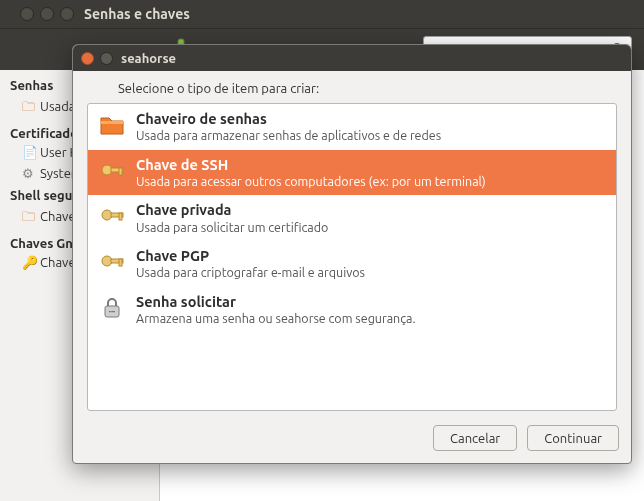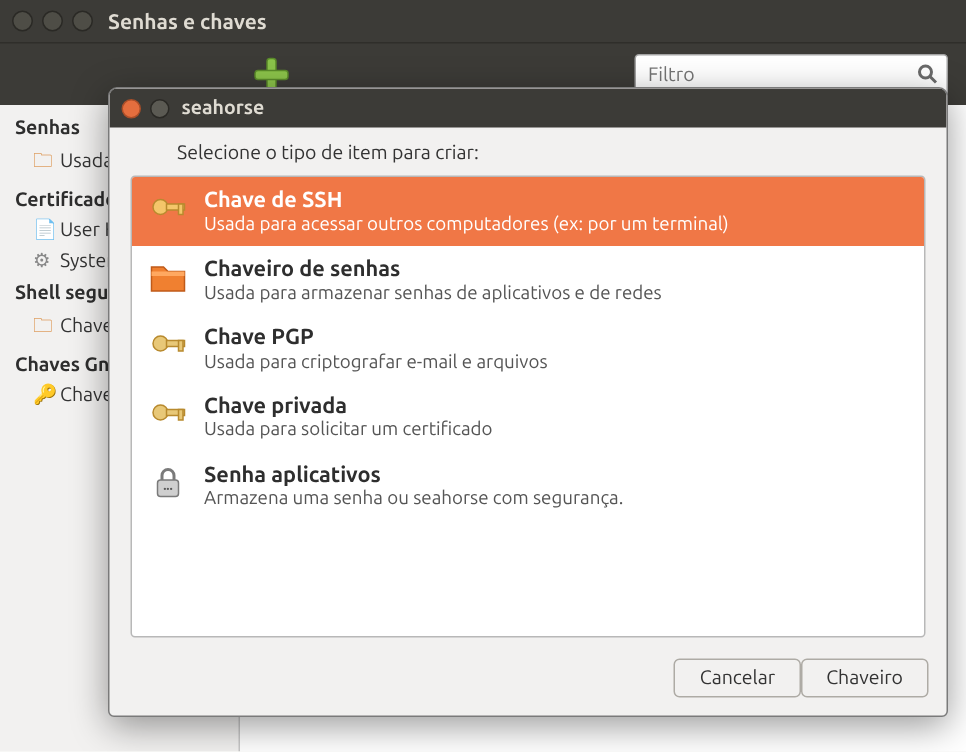--- a/index.html
+++ b/index.html
@@ -1,19 +1,19 @@
 <!DOCTYPE html>
 <html><head>
 <meta charset="utf-8">
 <style>
   * { box-sizing: border-box; margin: 0; padding: 0; font-family: "Ubuntu", "Segoe UI", sans-serif; }
   body { width: 644px; height: 501px; background: #f2f1f0; overflow: hidden; position: relative; }
 
   
-  .main-titlebar { background: #3c3b37; color: #dfdbd2; height: 28px; display: flex; align-items: center; padding: 0 8px; font-size: 14px; font-weight: 600; }
+  .main-titlebar { background: #3c3b37; color: #dfdbd2; height: 28px; display: flex; align-items: center; padding: 0 20px; font-size: 14px; font-weight: 600; }
   .wc-group { display: flex; gap: 6px; margin-right: 10px; }
   .wc { width: 14px; height: 14px; border-radius: 50%; background: #4e4d46; border: 1px solid #2a2925; display:inline-block; }
 
   
   .toolbar { background: #3c3b37; height: 42px; display:flex; align-items:center; padding: 0 8px; border-top:1px solid #2f2e2a; }
   .toolbar-left { width: 152px; }
   .add-btn { margin-left: 8px; font-size: 30px; color:#7bb441; font-weight:bold; line-height:1; cursor:pointer; }
   .filter-input { flex: 0 0 240px; margin-left:auto; height:28px; background:#fff; border:1px solid #a3a3a3; border-radius:3px; padding:0 28px 0 8px; font-size:13px; color:#888; position:relative; }
   .filter-wrap { position: relative; margin-left:auto; margin-right:4px; }
   .filter-wrap .search-ico { position:absolute; right:7px; top:6px; color:#6a6a6a; font-size:14px; pointer-events:none; }
@@ -24,39 +24,39 @@
   .side-head { font-weight:bold; padding:4px 10px 2px 10px; color:#2e2e2e; font-size:13px; }
   .side-item { padding:3px 10px 3px 22px; color:#333; white-space:nowrap; overflow:hidden; }
   .side-item .ico { display:inline-block; width:14px; margin-right:4px; }
   .ico-folder { color:#d57a1f; }
   .ico-cert  { color:#c37113; }
   .ico-gear  { color:#888; }
   .ico-key   { color:#3573b8; }
   .main-area { flex:1; background:#fff; }
 
   
-  .dialog { position:absolute; left:72px; top:58px; width:560px; background:#f2f1f0; border:1px solid #7a7a7a; border-radius:6px 6px 4px 4px; box-shadow:0 6px 24px rgba(0,0,0,0.4); overflow:hidden; }
+  .dialog { position:absolute; left:72px; top:44px; width:560px; background:#f2f1f0; border:1px solid #7a7a7a; border-radius:6px 6px 4px 4px; box-shadow:0 6px 24px rgba(0,0,0,0.4); overflow:hidden; }
   .dlg-title { background:#3c3b37; color:#dfdbd2; height:26px; display:flex; align-items:center; padding:0 8px; font-size:13px; font-weight:600; }
   .dlg-title .wc-close { width:13px; height:13px; border-radius:50%; background:#e46e3e; border:1px solid #aa4e28; margin-right:6px; }
   .dlg-title .wc-min { width:13px; height:13px; border-radius:50%; background:#5b5a53; border:1px solid #2a2925; margin-right:8px; }
   .dlg-body { padding:10px 14px 6px 14px; }
   .dlg-prompt { font-size:13px; color:#333; margin-bottom:8px;margin-left:31px; }
   .options { background:#fff; border:1px solid #b8b8b8; border-radius:3px; height:308px; overflow:hidden; }
   .opt { display:flex; align-items:flex-start; padding:6px 10px; gap:10px; }
   .opt.selected { background:#f07746; color:#fff; }
   .opt .icon { width:28px; height:28px; flex:0 0 28px; display:flex; align-items:center; justify-content:center; font-size:20px; }
   .opt .txt .t { font-weight:bold; font-size:14.5px; line-height:1.2; }
   .opt .txt .d { font-size:12.5px; line-height:1.3; }
   .opt:not(.selected) .txt .t { color:#2e2e2e; }
   .opt:not(.selected) .txt .d { color:#555; }
   .key-gold { color:#d3a84d; }
   .folder-orng{ color:#e36a26; }
   .lock-gray { color:#7a7a7a; }
 
-  .dlg-buttons { display:flex; justify-content:flex-end; gap:0; padding:8px 12px 12px 12px; }
+  .dlg-buttons { display:flex; justify-content:flex-end; gap:10px; padding:8px 12px 12px 12px; }
   .btn { background:#f2f1f0; border:1px solid #aeaba5; border-radius:4px; padding:5px 16px; font-size:13px; color:#333; cursor:pointer; }
 
   svg { display:block; }
 </style>
 </head>
 <body>
 
 <div class="main-titlebar">
   <div class="wc-group">
     <span class="wc"></span>
@@ -106,88 +106,88 @@
 <div class="dialog">
   <div class="dlg-title">
     <span class="wc-close"></span>
     <span class="wc-min"></span>
     <span>seahorse</span>
   </div>
   <div class="dlg-body">
     <div class="dlg-prompt">Selecione o tipo de item para criar:</div>
     <div class="options">
 
+      <div class="opt">
+        <div class="icon folder-orng">
+          <svg width="28" height="28" viewBox="0 0 28 28">
+              <path d="M3 8 h8 l3 3 h11 v13 h-22 z" fill="#f08030" stroke="#c05a18"></path>
+              <rect x="3" y="11" width="22" height="3" fill="#ffa860"></rect>
+            </svg>
+        </div>
+        <div class="txt">
+          <div class="t">Chaveiro de senhas</div>
+          <div class="d">Usada para armazenar senhas de aplicativos e de redes</div>
+        </div>
+      </div>
+
       <div class="opt selected">
         <div class="icon">
           <svg width="28" height="28" viewBox="0 0 28 28">
               <circle cx="9" cy="14" r="5" fill="#f4c66a" stroke="#b88a2e"></circle>
               <rect x="13" y="12" width="12" height="4" fill="#f4c66a" stroke="#b88a2e"></rect>
               <rect x="21" y="12" width="3" height="7" fill="#f4c66a" stroke="#b88a2e"></rect>
             </svg>
         </div>
         <div class="txt">
           <div class="t">Chave de SSH</div>
           <div class="d">Usada para acessar outros computadores (ex: por um terminal)</div>
         </div>
       </div>
 
       <div class="opt">
-        <div class="icon folder-orng">
+        <div class="icon key-gold">
           <svg width="28" height="28" viewBox="0 0 28 28">
-              <path d="M3 8 h8 l3 3 h11 v13 h-22 z" fill="#f08030" stroke="#c05a18"></path>
-              <rect x="3" y="11" width="22" height="3" fill="#ffa860"></rect>
+              <circle cx="9" cy="14" r="5" fill="#e8c878" stroke="#b88a2e"></circle>
+              <rect x="13" y="12" width="12" height="4" fill="#e8c878" stroke="#b88a2e"></rect>
+              <rect x="21" y="12" width="3" height="7" fill="#e8c878" stroke="#b88a2e"></rect>
             </svg>
         </div>
         <div class="txt">
-          <div class="t">Chaveiro de senhas</div>
-          <div class="d">Usada para armazenar senhas de aplicativos e de redes</div>
+          <div class="t">Chave privada</div>
+          <div class="d">Usada para solicitar um certificado</div>
         </div>
       </div>
 
       <div class="opt">
         <div class="icon key-gold">
           <svg width="28" height="28" viewBox="0 0 28 28">
               <circle cx="9" cy="14" r="5" fill="#e8c878" stroke="#b88a2e"></circle>
               <rect x="13" y="12" width="12" height="4" fill="#e8c878" stroke="#b88a2e"></rect>
               <rect x="21" y="12" width="3" height="7" fill="#e8c878" stroke="#b88a2e"></rect>
             </svg>
         </div>
         <div class="txt">
           <div class="t">Chave PGP</div>
           <div class="d">Usada para criptografar e-mail e arquivos</div>
         </div>
       </div>
 
       <div class="opt">
-        <div class="icon key-gold">
-          <svg width="28" height="28" viewBox="0 0 28 28">
-              <circle cx="9" cy="14" r="5" fill="#e8c878" stroke="#b88a2e"></circle>
-              <rect x="13" y="12" width="12" height="4" fill="#e8c878" stroke="#b88a2e"></rect>
-              <rect x="21" y="12" width="3" height="7" fill="#e8c878" stroke="#b88a2e"></rect>
-            </svg>
-        </div>
-        <div class="txt">
-          <div class="t">Chave privada</div>
-          <div class="d">Usada para solicitar um certificado</div>
-        </div>
-      </div>
-
-      <div class="opt">
         <div class="icon lock-gray">
           <svg width="28" height="28" viewBox="0 0 28 28">
               <rect x="7" y="13" width="14" height="11" rx="2" fill="#cfcfcf" stroke="#7a7a7a"></rect>
               <path d="M10 13 v-3 a4 4 0 0 1 8 0 v3" fill="none" stroke="#7a7a7a" stroke-width="2"></path>
               <text x="14" y="21" text-anchor="middle" font-size="6" fill="#555">•••</text>
             </svg>
         </div>
         <div class="txt">
-          <div class="t">Senha aplicativos</div>
+          <div class="t">Senha solicitar</div>
           <div class="d">Armazena uma senha ou seahorse com segurança.</div>
         </div>
       </div>
 
     </div>
   </div>
   <div class="dlg-buttons">
     <button class="btn">Cancelar</button>
-    <button class="btn">Chaveiro</button>
+    <button class="btn">Continuar</button>
   </div>
 </div>
 
 </body></html>

